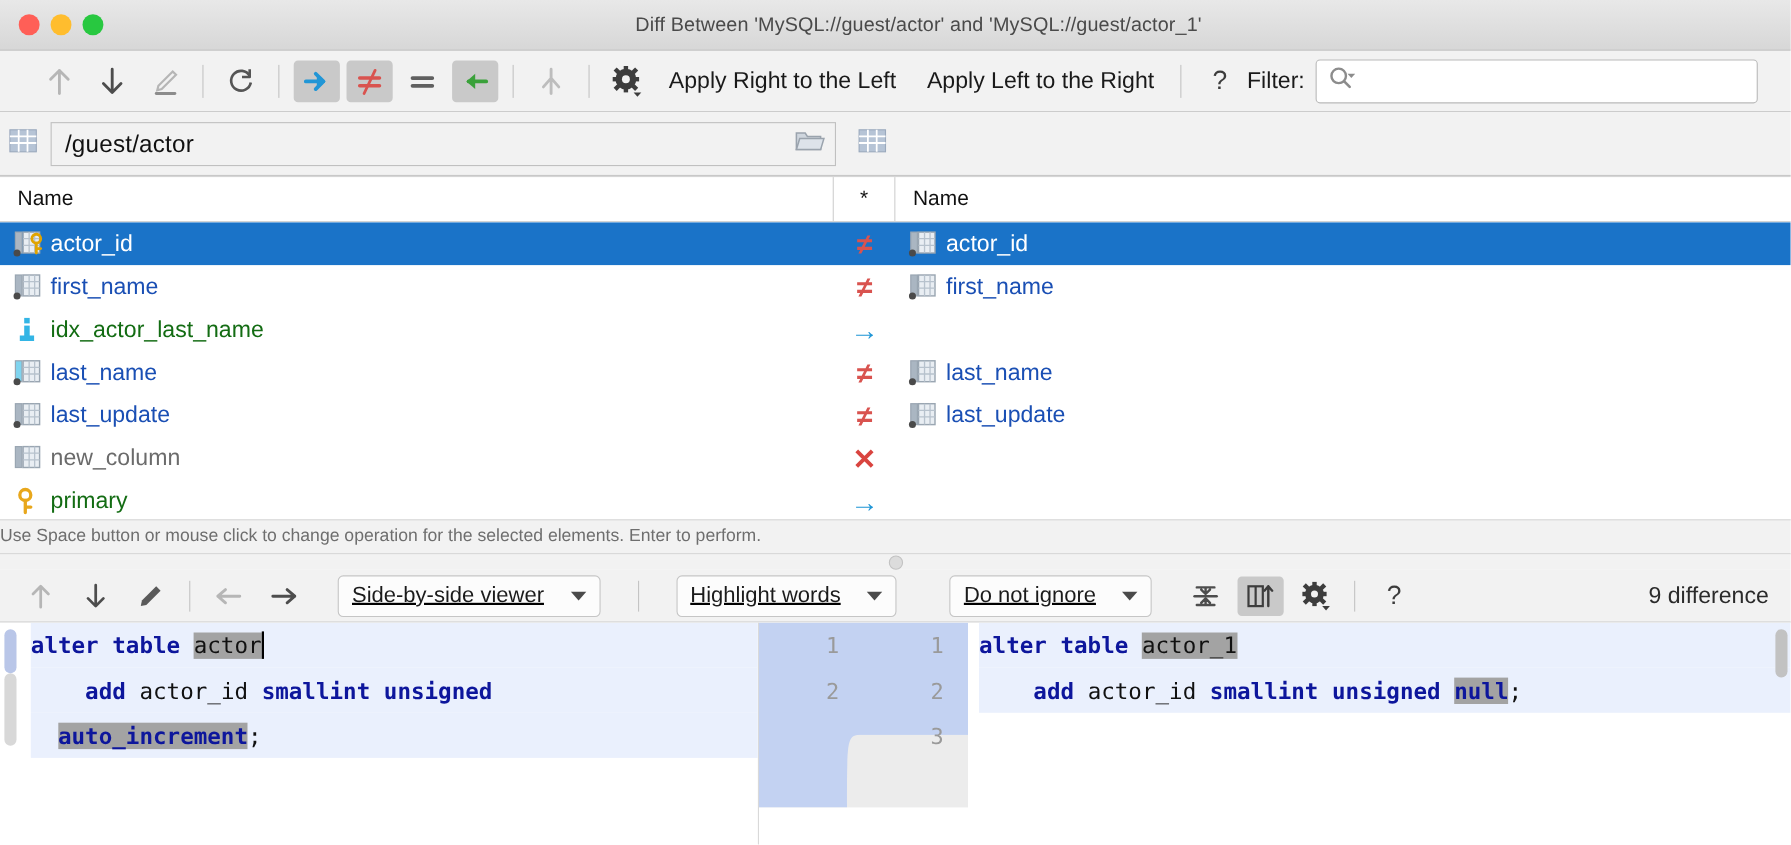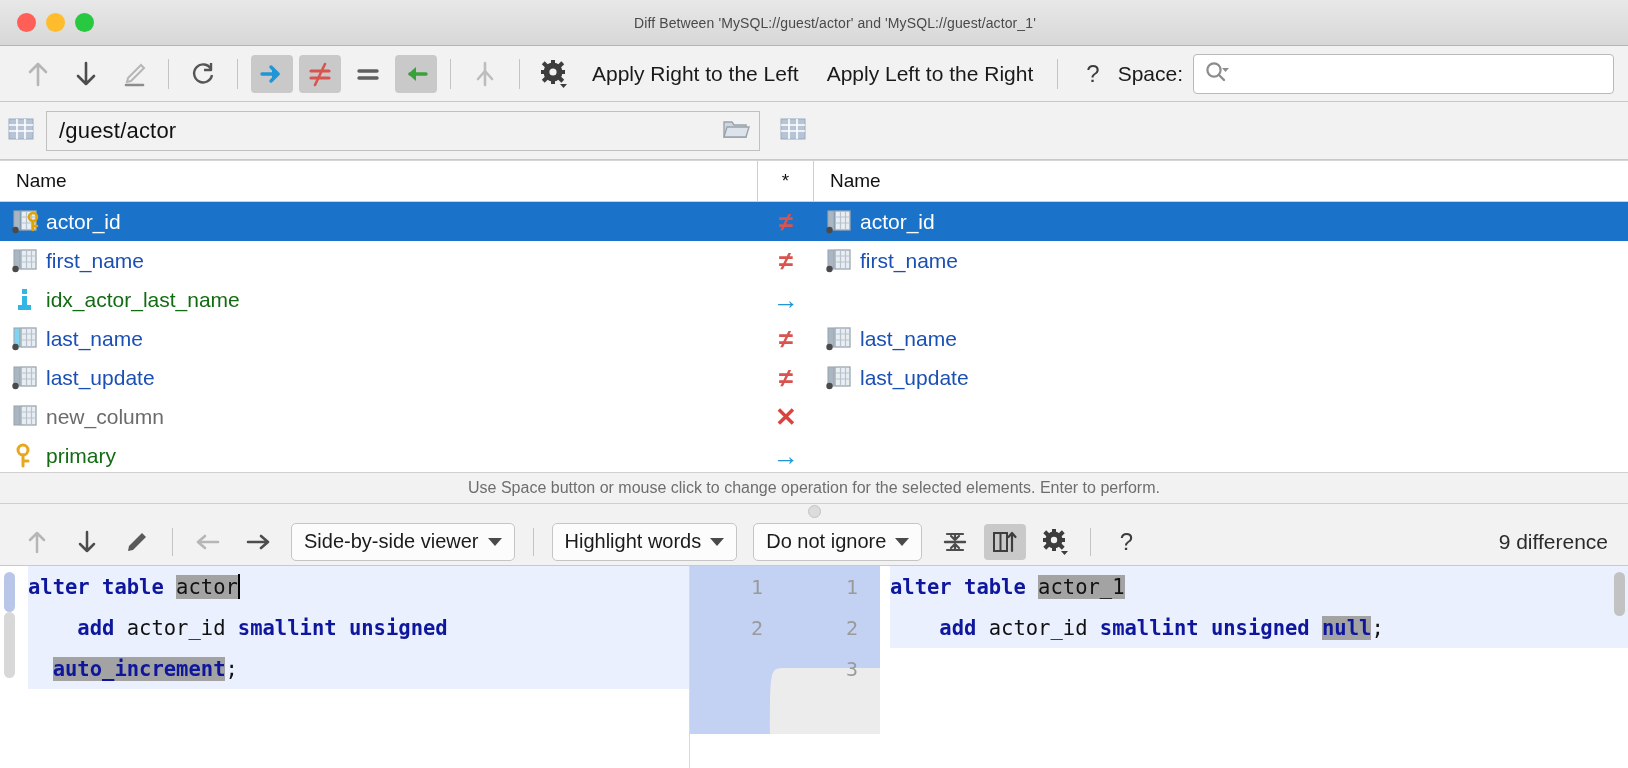--- a/index.html
+++ b/index.html
@@ -18,30 +18,30 @@
     border-bottom:1px solid #b4b4b4;
     display:flex; align-items:center; position:relative;
   }
   .traffic { display:flex; align-items:center; gap:10px; padding-left:17px; }
   .dot { width:19px; height:19px; border-radius:50%; }
   .dot.red    { background:#ff5f57; }
   .dot.yellow { background:#ffbd2e; }
   .dot.green  { background:#28c840; }
   .title-text {
     position:absolute; left:0; right:0; text-align:center;
-    font-size:14px; color:#4a4a4a; letter-spacing:0.1px;
+    font-size:18px; color:#4a4a4a; letter-spacing:0.1px;
     pointer-events:none;
     margin-left:42px;
   }
 
   
   .toolbar {
     height:56px; flex:0 0 56px;
     background:#f2f2f2; border-bottom:1px solid #c8c8c8;
-    display:flex; align-items:center; padding:0 14px; gap:0;
+    display:flex; align-items:center; padding:0 30px; gap:0;
   }
   .tb-btn {
     width:42px; height:38px; display:flex; align-items:center; justify-content:center;
     border-radius:4px; margin:0 3px; position:relative;
   }
   .tb-btn.pressed { background:#c9c9c9; }
   .tb-sep { width:1px; height:30px; background:#c4c4c4; margin:0 10px; }
   .tb-label {
     font-size:21px; color:#1a1a1a; padding:0 14px; white-space:nowrap;
   }
@@ -92,42 +92,42 @@
   .nm.white { color:#ffffff; }
   .op { font-size:26px; font-weight:bold; line-height:1; }
   .op.neq { color:#d9534f; }
   .op.arrow { color:#2196d6; }
   .op.cross { color:#d9443f; }
 
   
   .hintbar {
     height:32px; flex:0 0 32px; background:#f2f2f2;
     border-top:1px solid #d0d0d0; border-bottom:1px solid #cfcfcf;
-    display:flex; align-items:center; justify-content:center;
+    display:flex; align-items:center; justify-content:flex-start;
   }
   .hint-text { font-size:16px; color:#6e6e6e; }
 
   
   .splitter {
     height:14px; flex:0 0 14px; background:#f2f2f2;
     display:flex; align-items:center; justify-content:center; position:relative;
   }
   .splitter .knob { width:13px; height:13px; border-radius:50%; background:#dcdcdc; border:1px solid #c2c2c2; }
 
   
   .difftoolbar {
     height:48px; flex:0 0 48px; background:#f2f2f2;
     display:flex; align-items:center; padding:0 12px; border-bottom:1px solid #c9c9c9;
   }
   .dt-btn { width:42px; height:36px; display:flex; align-items:center; justify-content:center; border-radius:4px; margin:0 4px; }
   .dt-btn.pressed { background:#c9c9c9; }
   .dt-sep { width:1px; height:28px; background:#c4c4c4; margin:0 10px; }
   .combo {
     height:38px; border:1px solid #c5c5c5; border-radius:5px; background:#fcfcfc;
-    display:flex; align-items:center; padding:0 12px; margin:0 8px; gap:9px;
+    display:flex; align-items:center; padding:0 12px; margin:0 24px; gap:24px;text-decoration:underline;
   }
   .combo .cl { font-size:20px; color:#1b1b1b; white-space:nowrap; }
   .caret { width:0;height:0;border-left:7px solid transparent;border-right:7px solid transparent;border-top:8px solid #4a4a4a; }
   .diffcount { margin-left:auto; font-size:21px; color:#2b2b2b; padding-right:8px; white-space:nowrap; }
 
   
   .code-area { flex:1; display:flex; position:relative; overflow:hidden; background:#fff; }
   .pane { position:relative; overflow:hidden; }
   .pane.left  { width:690px; border-right:1px solid #d9d9d9; }
   .gutter { width:190px; position:relative; background:#fff; overflow:hidden; }
@@ -254,21 +254,21 @@
       </svg>
     </div>
 
     <div class="tb-label"><span>Apply Right to the Left</span></div>
     <div class="tb-label"><span>Apply Left to the Right</span></div>
 
     <div class="tb-sep"></div>
 
     <div class="tb-help">?</div>
 
-    <div class="filter-label">Space:</div>
+    <div class="filter-label">Filter:</div>
     <div class="filter-box">
       <span>
         <svg width="26" height="24" viewBox="0 0 26 24">
           <circle cx="10" cy="10" r="6.6" fill="none" stroke="#8c8c8c" stroke-width="2.2"></circle>
           <path d="M15 15 L20 20" stroke="#8c8c8c" stroke-width="2.4" stroke-linecap="round"></path>
           <path d="M18 8 L25 8 L21.5 12 Z" fill="#8c8c8c"></path>
         </svg>
       </span>
       <span style="font-size:19px;color:#111;margin-left:6px;" title=""></span>
     </div>

